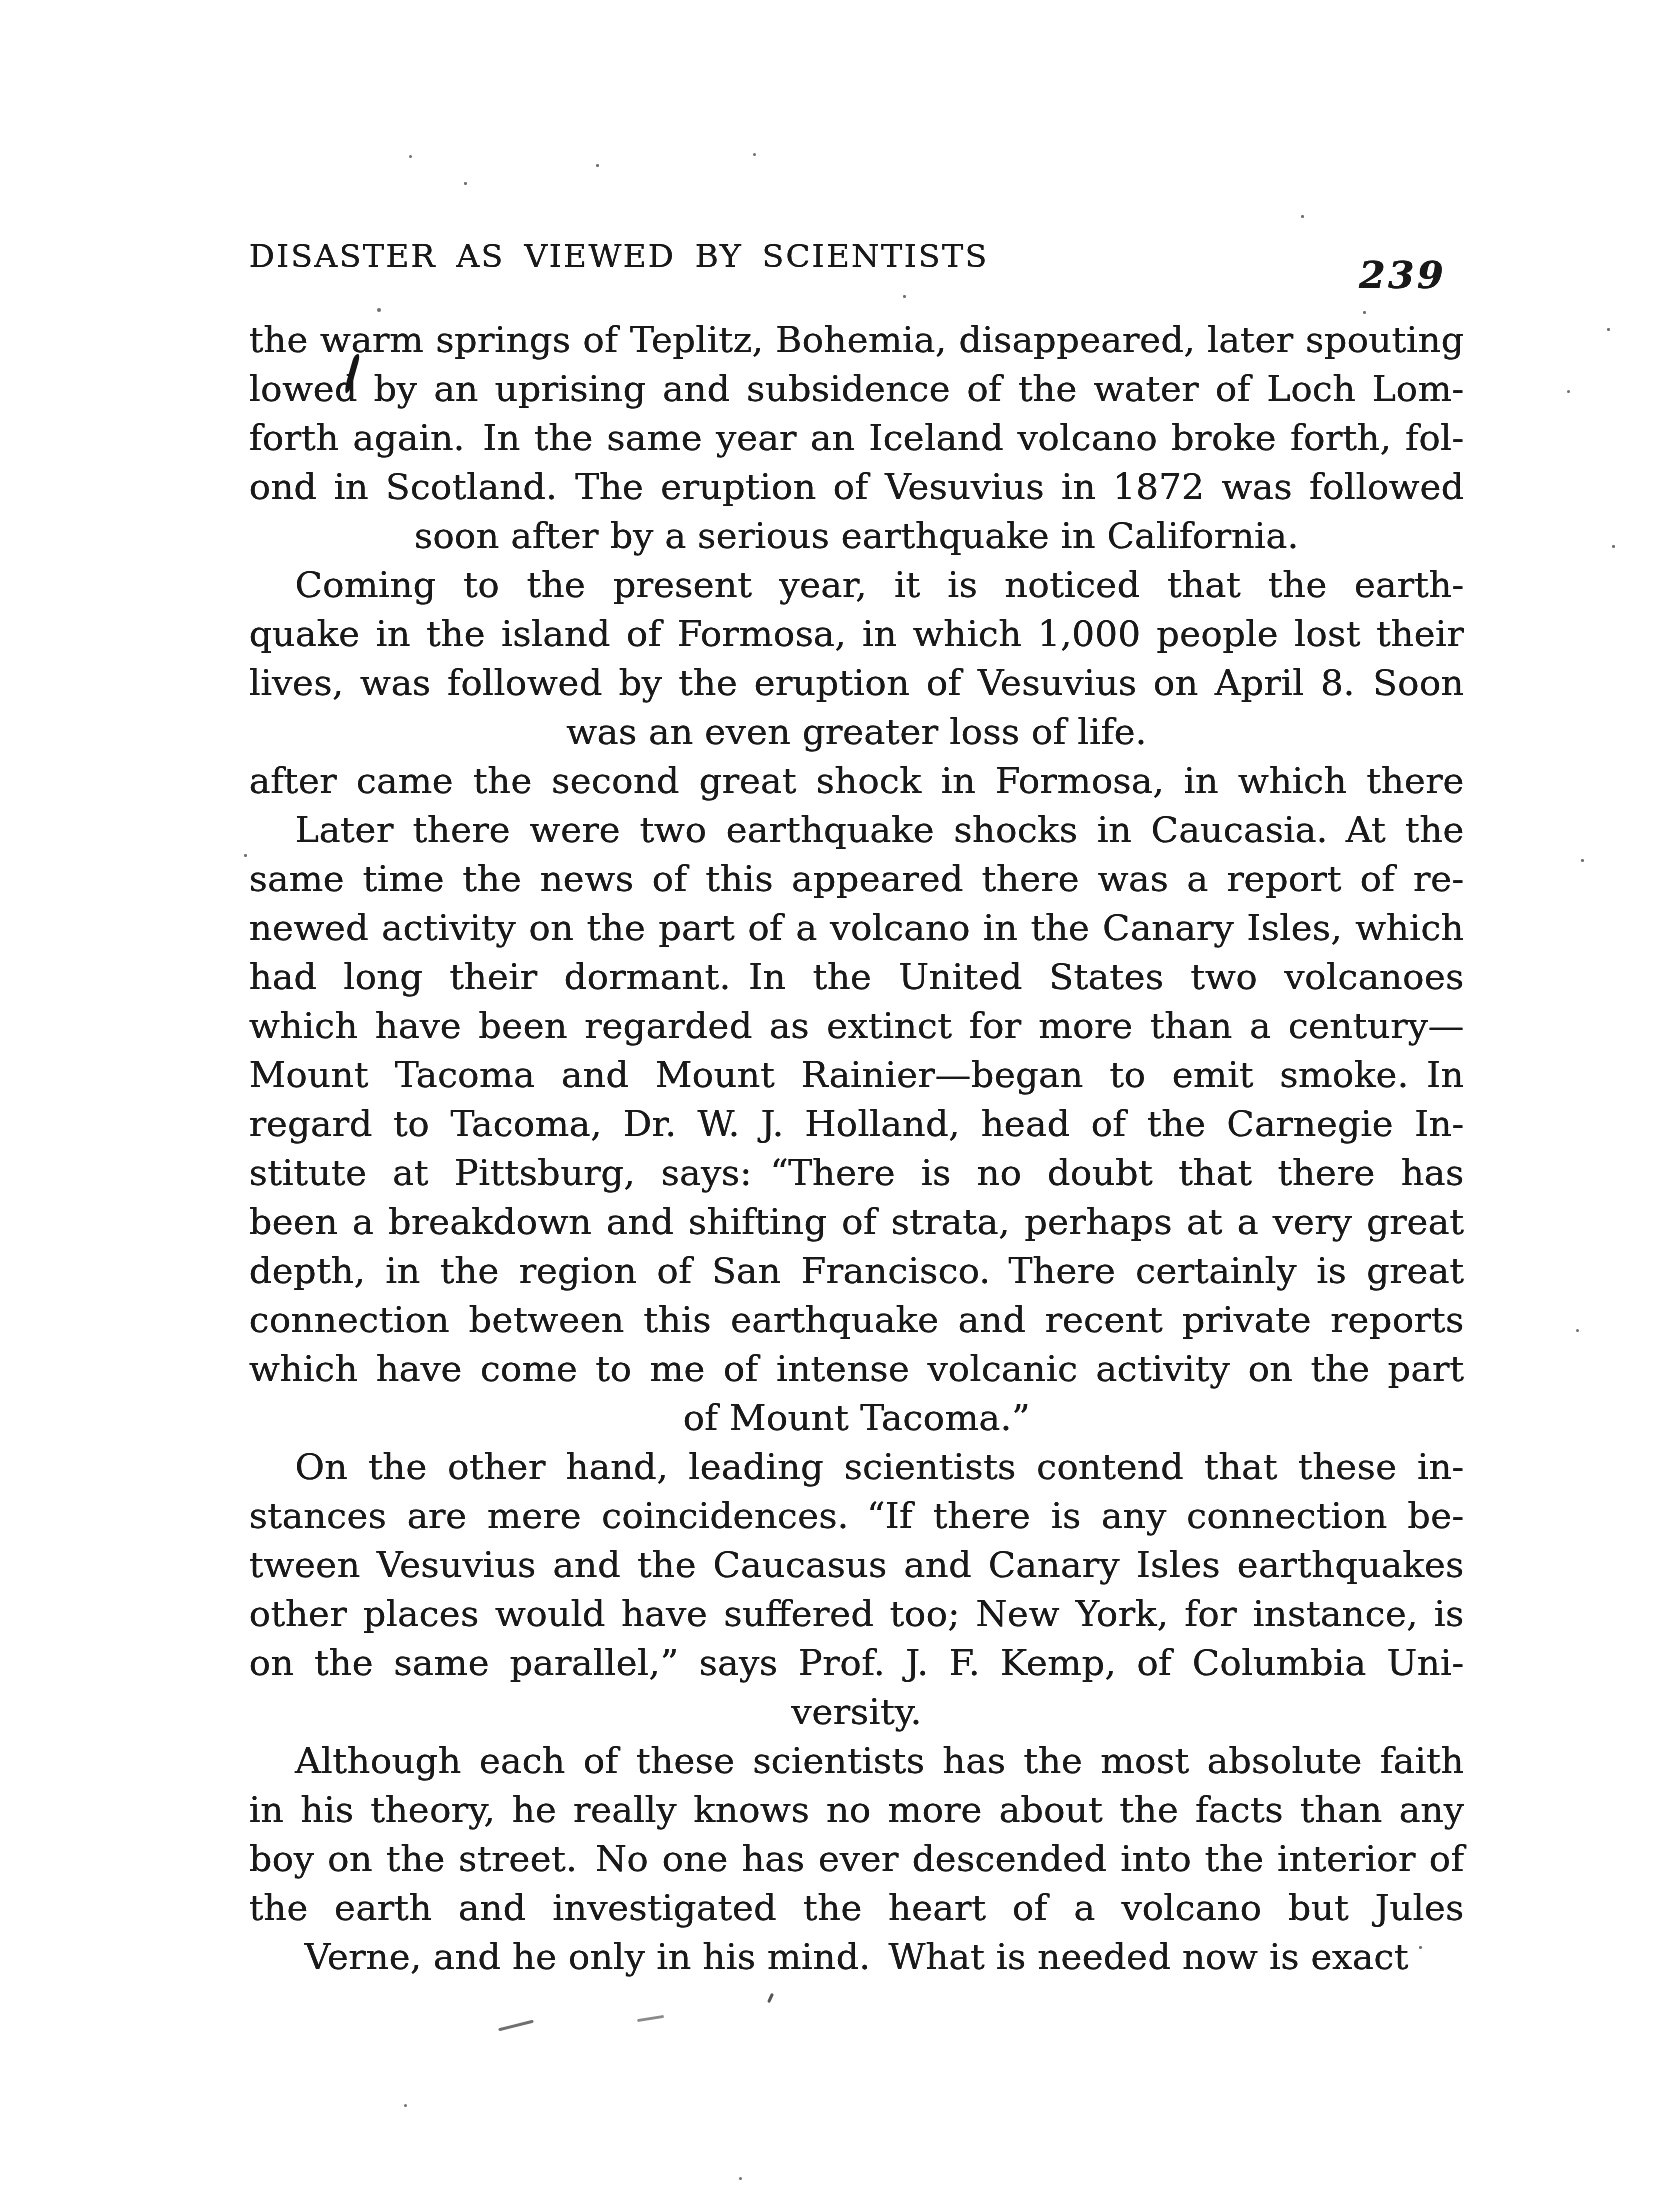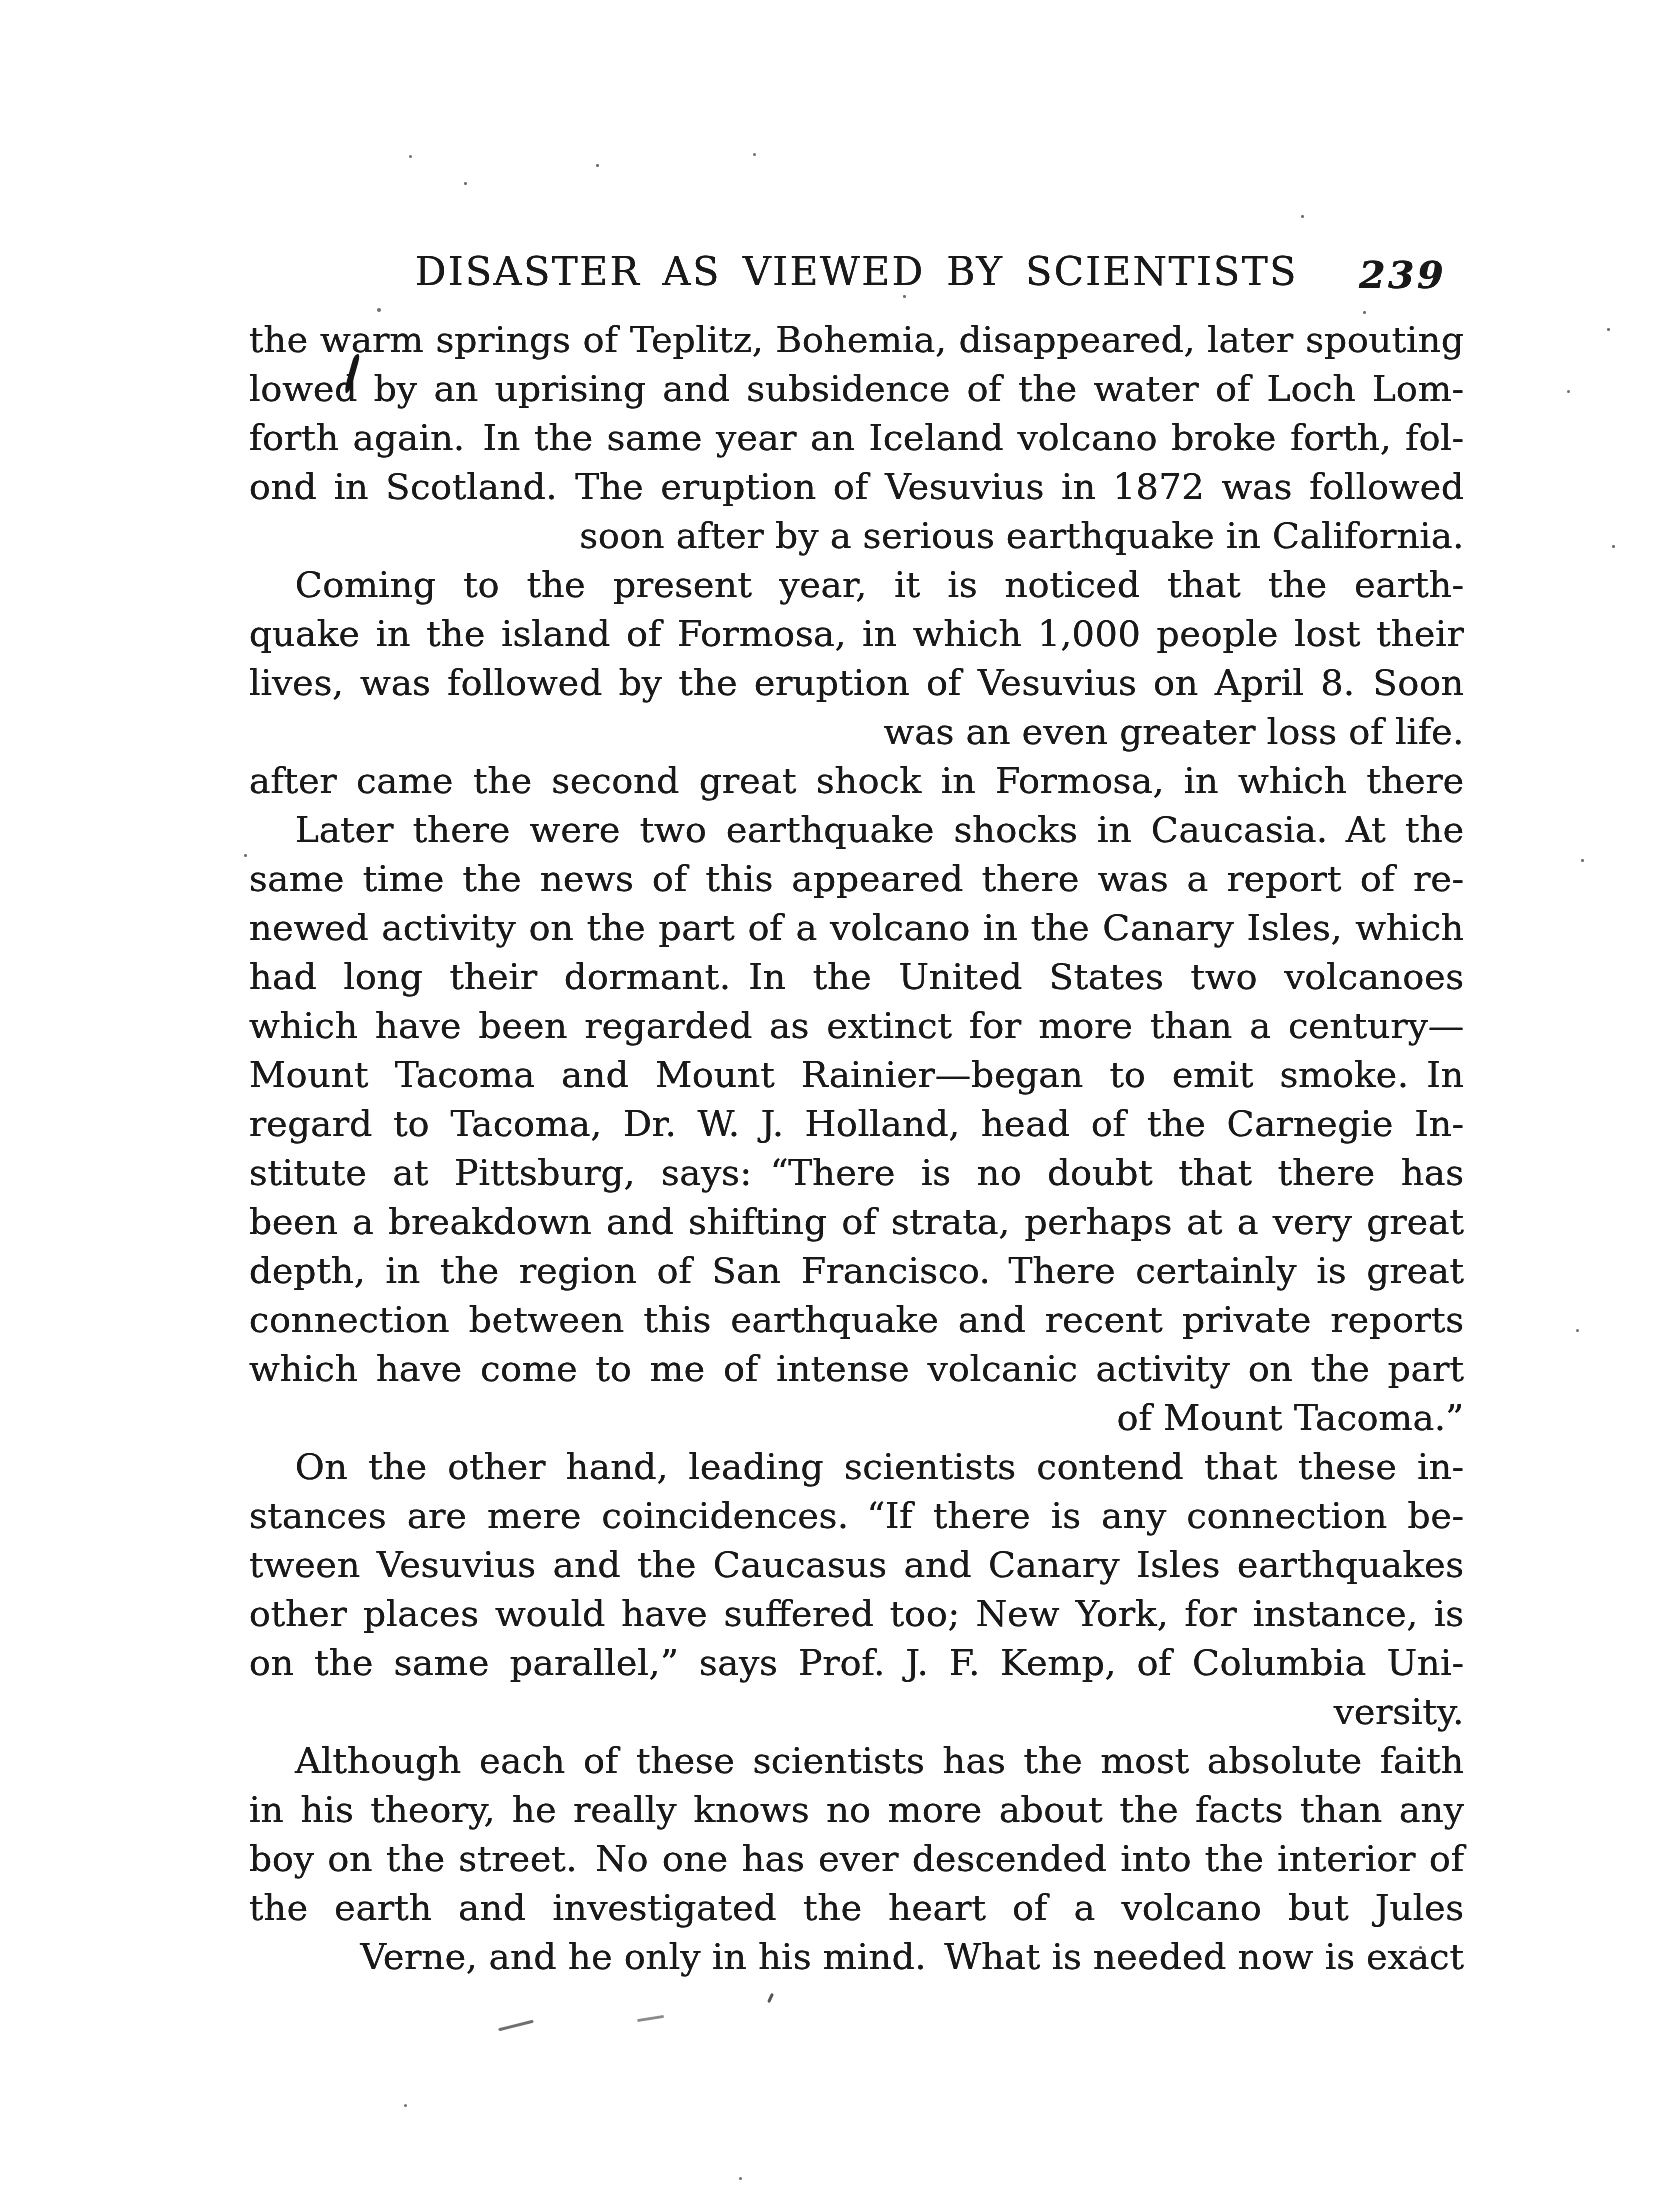--- a/index.html
+++ b/index.html
@@ -16,25 +16,24 @@
     color: #191919;
   }
   .page {
     position: absolute;
     inset: 0;
     background: #ffffff;
   }
   
   .header-title {
     position: absolute;
-    top: 249px;
+    top: 237px;
     left: 249px;
     width: 1215px;
-    text-align: center;
-    font-size: 39px;
+    font-size: 32px;
     letter-spacing: 1.7px;
     word-spacing: 7.7px;
     white-space: nowrap;
     text-shadow: 0 0 0.5px #000;
   }
   .page-number {
     position: absolute;
     top: 252px;
     right: 217px;
     font-size: 38px;
@@ -49,21 +48,21 @@
     position: absolute;
     top: 315px;
     left: 249px;
     width: 1215px;
   }
   .line {
     height: 49px;
     line-height: 49px;
     font-size: 36px;
     white-space: nowrap;
-    text-align: right;
+    text-align: center;
     text-shadow: 0 0 0.6px #111;
   }
   .line.just {
     text-align: justify;
     text-align-last: justify;
   }
   .line.indent {
     padding-left: 46px;
   }
   

